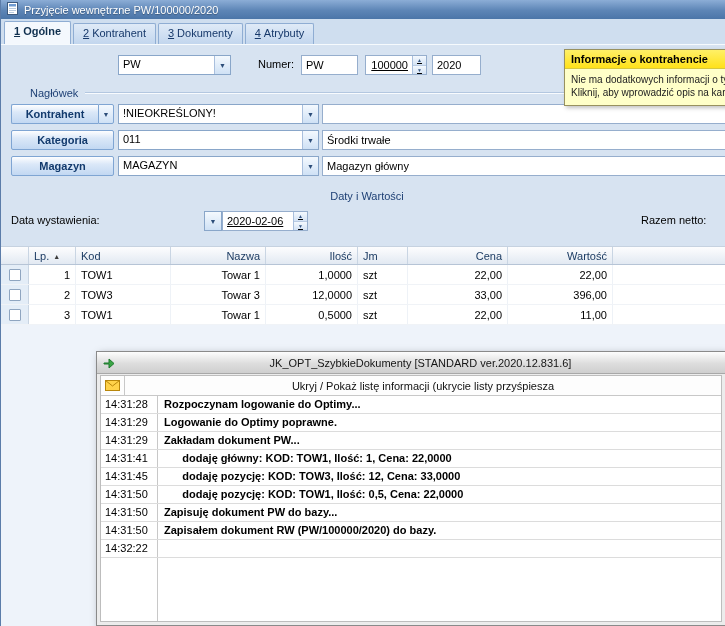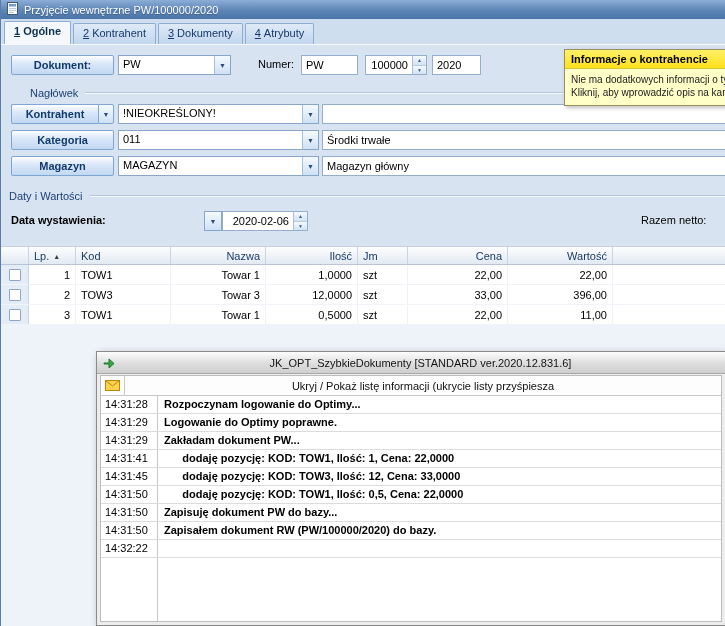--- a/index.html
+++ b/index.html
@@ -29,23 +29,23 @@
     background:linear-gradient(#fefeff,#dbe8f8 40%,#c2d8f2); border:1px solid #7fa5d3; border-right:none; border-radius:2px 0 0 2px;
     color:#123a6d; font-weight:bold; }
   .splitbtn .dd { border:1px solid #7fa5d3; border-radius:0 2px 2px 0; }
   .combo { position:absolute; height:20px; background:#fff; border:1px solid #89a6c9; display:flex; }
   .combo .ct { flex:1; padding:2px 4px; white-space:nowrap; overflow:hidden; }
   .dd { width:16px; background:linear-gradient(#f4f9fe,#cfe1f5); border-left:1px solid #a9bfdd;
     display:flex; align-items:center; justify-content:center; color:#2c4d79; font-size:7px; }
   .dd-standalone { position:absolute; height:20px; width:18px; border:1px solid #89a6c9; background:linear-gradient(#f4f9fe,#cfe1f5);
     display:flex; align-items:center; justify-content:center; color:#2c4d79; font-size:7px; }
   input.field { position:absolute; height:20px; border:1px solid #96aecd; background:#fff; padding:2px 4px; font:11px "Liberation Sans",sans-serif; }
-  .spinbox { position:absolute; height:20px; border:1px solid #96aecd; background:#fff; display:flex; }
+  .spinbox { position:absolute; height:20px; border:1px solid #96aecd; background:#fff; display:flex;text-decoration:underline; }
   .spinbox input { flex:1; min-width:0; border:none; padding:2px 4px; font:11px "Liberation Sans",sans-serif; text-align:right; outline:none; }
-  .spinbox input.center { text-align:right; }
+  .spinbox input.center { text-align:left; }
   .spin { width:14px; display:flex; flex-direction:column; border-left:1px solid #a9bfdd; }
   .spin div { flex:1; display:flex; align-items:center; justify-content:center; font-size:5px; color:#3c5d8a;
     background:linear-gradient(#f4f9fe,#d3e2f4); }
   .spin div + div { border-top:1px solid #b9cbe3; }
   .flabel { position:absolute; white-space:nowrap; }
   .sec { position:absolute; left:8px; right:0; display:flex; align-items:center; gap:7px; color:#1e4075; }
   .sec .line { flex:1; height:2px; border-top:1px solid #b3c7e0; border-bottom:1px solid #f8fbfe; }
 
   
   .tooltip { position:absolute; top:49px; left:563px; width:238px; z-index:6; border:1px solid #98915f; box-shadow:2px 2px 4px rgba(80,80,80,.35); }
@@ -96,23 +96,20 @@
   </div>
 
   <div class="tabstrip">
     <div class="tab active"><span class="tab-num">1</span><span>Ogólne</span></div>
     <div class="tab"><span class="tab-num">2</span><span>Kontrahent</span></div>
     <div class="tab"><span class="tab-num">3</span><span>Dokumenty</span></div>
     <div class="tab"><span class="tab-num">4</span><span>Atrybuty</span></div>
   </div>
   <div class="tabpage"></div>
 
-  <div class="opt-btn" style="left:10px;top:55px;width:103px;">
-      <span>Dokument:</span>
-    </div>
   <div class="combo" style="left:117px;top:55px;width:113px;">
     <span class="ct">PW</span>
     <span class="dd">▼</span>
   </div>
   <span class="flabel" style="left:257px;top:58px;">Numer:</span>
   <input class="field" style="left: 300px; top: 55px; width: 57px;" readonly="" value="PW">
   <div class="spinbox" style="left:364px;top:55px;width:62px;">
     <input readonly="" value="100000" style="">
     <div class="spin">
         <div>▲</div>
@@ -147,26 +144,26 @@
 
   <div class="opt-btn" style="left:10px;top:156px;width:103px;">
       <span>Magazyn</span>
     </div>
   <div class="combo" style="left:117px;top:156px;width:201px;">
     <span class="ct">MAGAZYN</span>
     <span class="dd">▼</span>
   </div>
   <input class="field" style="left: 321px; top: 156px; width: 404px;" readonly="" value="Magazyn główny">
 
-  <div class="sec" style="top:190px;">
+  <div class="sec" style="top:190px;flex-direction:column;">
     <span>Daty i Wartości</span>
       <span class="line"></span>
   </div>
 
-  <span class="flabel" style="left:10px;top:214px;font-weight:bold;">Data wystawienia:</span>
+  <span class="flabel" style="left:10px;top:214px;">Data wystawienia:</span>
   <div class="dd-standalone" style="left:203px;top:211px;">
       <span>▼</span>
     </div>
   <div class="spinbox" style="left:221px;top:211px;width:86px;">
     <input class="center" readonly="" value="2020-02-06" style="">
     <div class="spin">
         <div>▲</div>
         <div>▼</div>
       </div>
   </div>
@@ -260,21 +257,21 @@
       <div class="lrow">
           <span class="ltime">14:31:29</span>
           <span class="ltext">Logowanie do Optimy poprawne.</span>
         </div>
       <div class="lrow">
           <span class="ltime">14:31:29</span>
           <span class="ltext">Zakładam dokument PW...</span>
         </div>
       <div class="lrow">
           <span class="ltime">14:31:41</span>
-          <span class="ltext">      dodaję pozycję: KOD: TOW1, Ilość: 1, Cena: 22,0000</span>
+          <span class="ltext">      dodaję główny: KOD: TOW1, Ilość: 1, Cena: 22,0000</span>
         </div>
       <div class="lrow">
           <span class="ltime">14:31:45</span>
           <span class="ltext">      dodaję pozycję: KOD: TOW3, Ilość: 12, Cena: 33,0000</span>
         </div>
       <div class="lrow">
           <span class="ltime">14:31:50</span>
           <span class="ltext">      dodaję pozycję: KOD: TOW1, Ilość: 0,5, Cena: 22,0000</span>
         </div>
       <div class="lrow">

